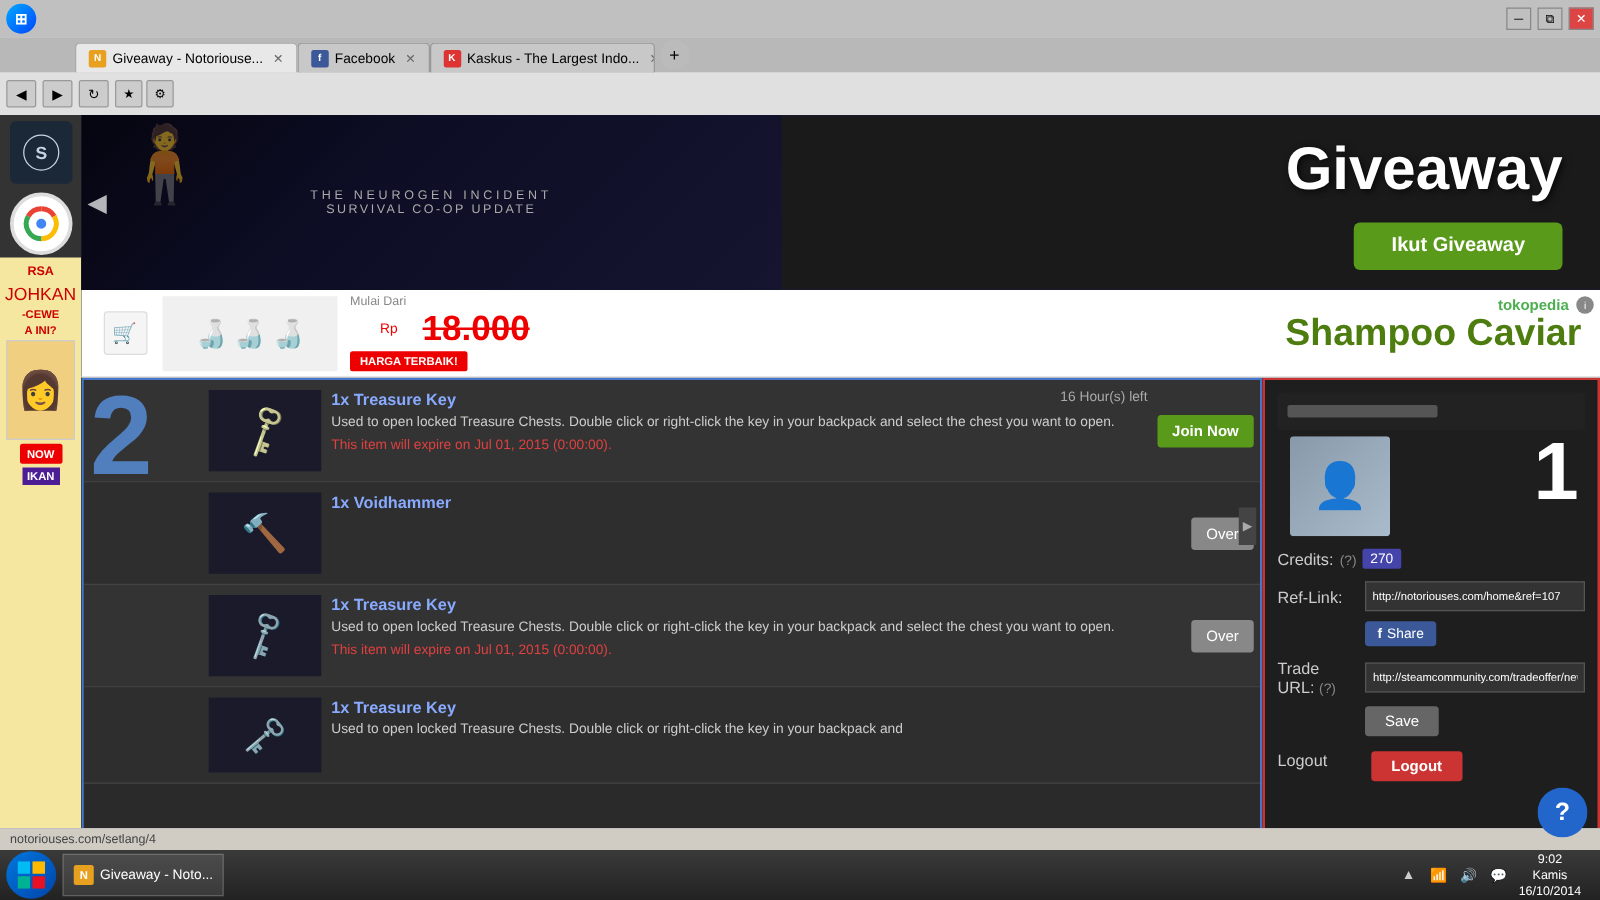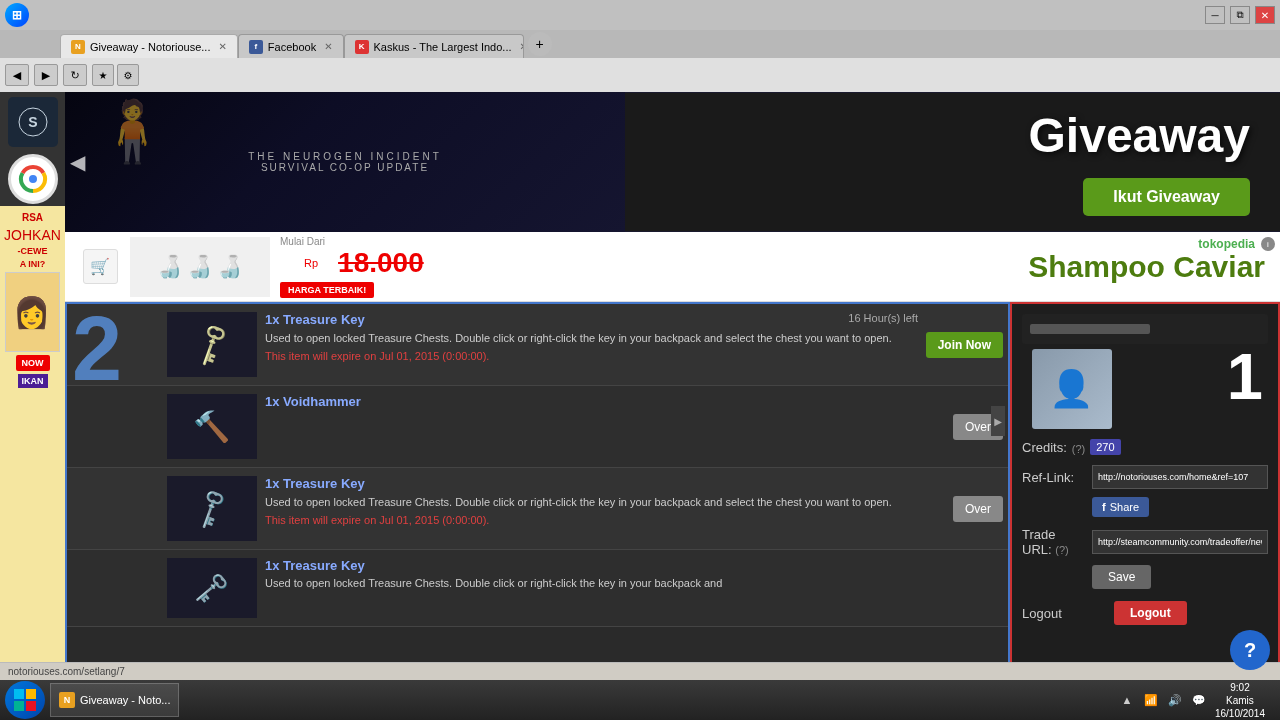--- a/index.html
+++ b/index.html
@@ -470,21 +470,21 @@
             <span>Trade URL:</span>
             <span style="color:#888;font-size:11px;">(?)</span>
           </span>
           <input type="text" style="flex: 1 1 0%; background: rgb(51, 51, 51); border: 1px solid rgb(85, 85, 85); color: white; font-size: 9px; padding: 3px 5px; height: 24px;" value="http://steamcommunity.com/tradeoffer/new/?">
         </div>
 
         <div style="margin-bottom:12px;margin-left:70px;">
           <button style="background:#666;color:white;font-size:12px;padding:5px 16px;border:none;border-radius:3px;cursor:pointer;">Save</button>
         </div>
 
-        <div style="display:flex;align-items:center;gap:27px;">
+        <div style="display:flex;align-items:flex-start;gap:10px;">
           <span style="color:#ccc;font-size:13px;width:65px;">Logout</span>
           <button style="background:#cc3333;color:white;font-size:12px;font-weight:bold;padding:5px 16px;border:none;border-radius:3px;cursor:pointer;">Logout</button>
         </div>
       </div>
     </div>
   </div>
 
   <div style="position:absolute;right:275px;top:50%;width:14px;height:30px;background:#444;display:flex;align-items:center;justify-content:center;color:#aaa;font-size:10px;cursor:pointer;">▶</div>
 </div>
 
@@ -510,16 +510,16 @@
     <div class="systray-icon">💬</div>
     <div class="systray-clock">
       <span>9:02</span>
       <span>Kamis</span>
       <span>16/10/2014</span>
     </div>
   </div>
 </div>
 
 <div style="position:fixed;bottom:40px;left:0;width:1280px;height:18px;background:#d0ccc4;display:flex;align-items:center;padding:0 8px;font-size:10px;color:#444;border-top:1px solid #bbb;z-index:150;">
-  <span>notoriouses.com/setlang/7</span>
+  <span>notoriouses.com/setlang/4</span>
 </div>
 
 <div class="help-bubble">?</div>
 
 </body></html>

